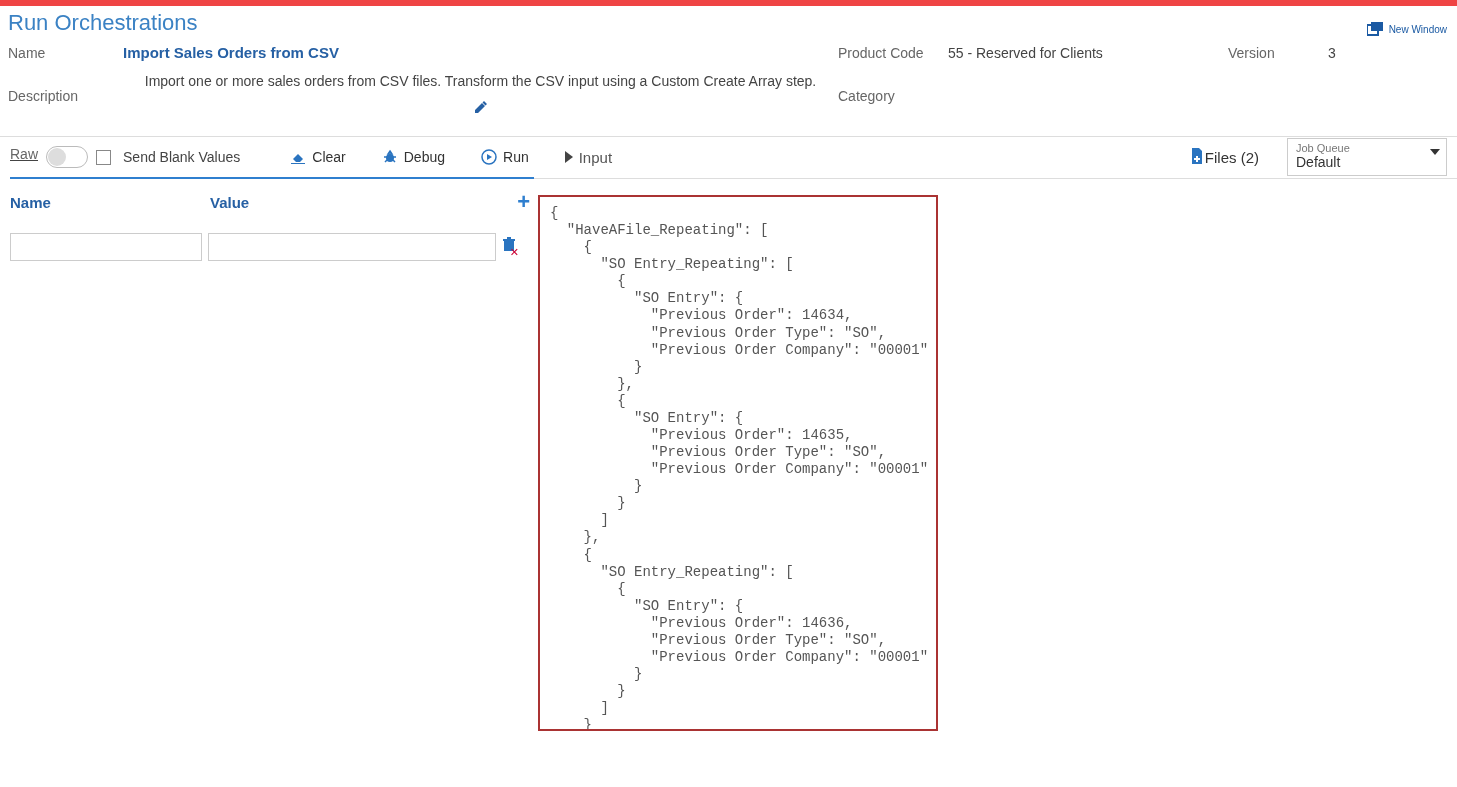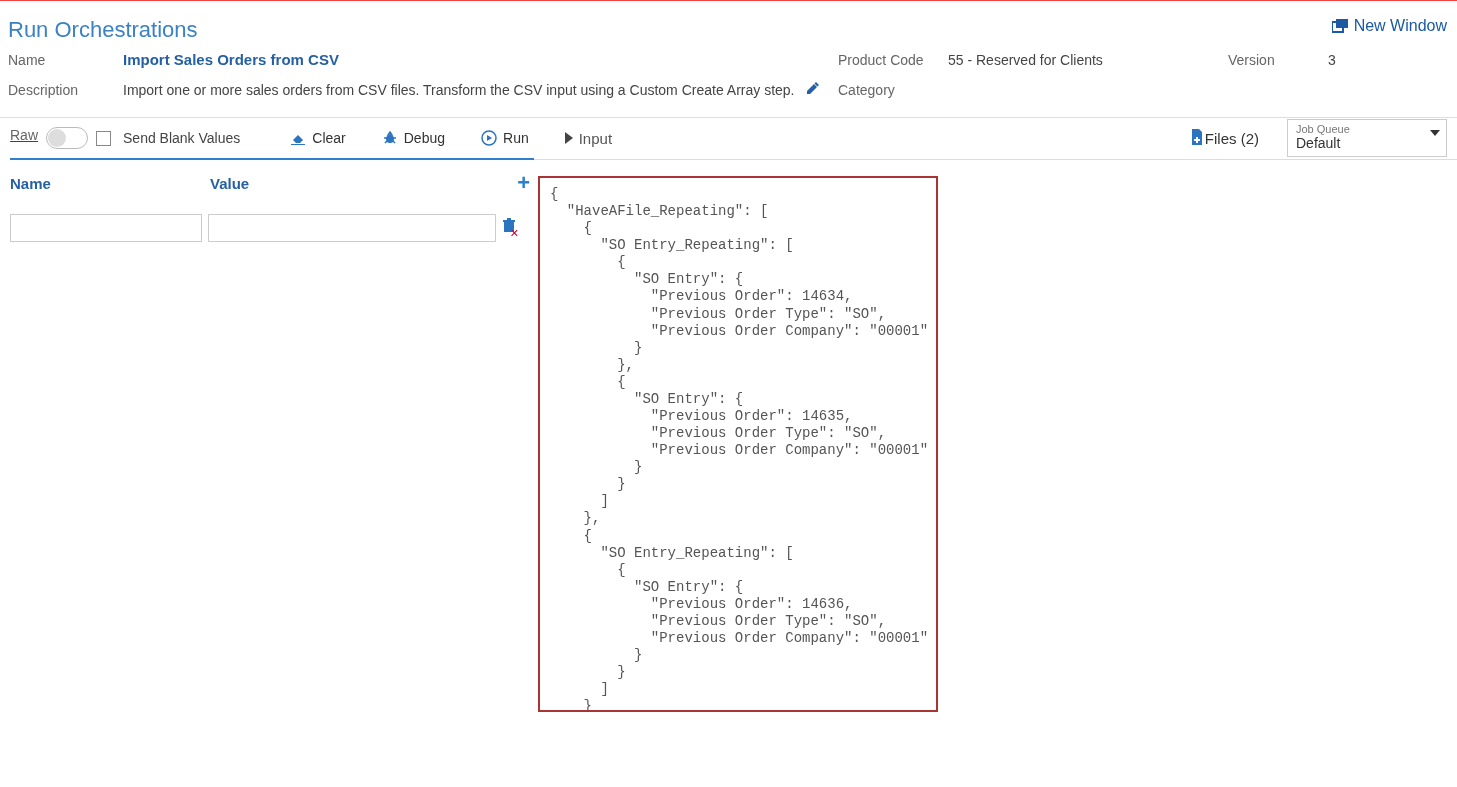--- a/index.html
+++ b/index.html
@@ -6,55 +6,55 @@
   body {
     font-family: "Segoe UI", Arial, sans-serif;
     font-size: 14px;
     color: #444;
     background: #fff;
   }
   .page { width: 1457px; }
 
   
   .topbar {
-    border-top: 1px solid #ef4444;
-    padding: 16px 10px 2px 8px;
+    border-top: 6px solid #ef4444;
+    padding: 4px 10px 2px 8px;
     display: flex;
-    align-items: flex-start;
+    align-items: flex-end;
     justify-content: space-between;
   }
   .page-title {
     color: #3b82c4;
     font-size: 22px;
     font-weight: 400;
   }
   .new-window {
     color: #1b5aa3;
-    font-size: 16px;
+    font-size: 10px;
     display: flex;
     align-items: center;
     gap: 6px;
     cursor: pointer;
   }
   .new-window svg { fill: #1b5aa3; }
 
   
   .header-grid {
     display: grid;
     grid-template-columns: 115px 715px 110px 280px 100px 80px;
     padding: 6px 8px 12px 8px;
     font-size: 14px;
     color: #666;
     row-gap: 12px;
     align-items: center;
   }
   .header-label { color: #666; }
   .header-val-bold { color: #2660a4; font-weight: 600; font-size: 15px; }
   .header-val { color: #444; }
-  .desc-row { display: flex; align-items: center; gap: 10px; }
+  .desc-row { display: flex; align-items: center; gap: 10px; flex-direction: column; }
   .pencil { color: #2660a4; cursor: pointer; }
 
   .divider { border-top: 1px solid #ddd; margin-top: 6px; }
 
   
   .toolbar-row {
     display: flex;
     align-items: center;
     height: 40px;
     padding: 0 10px;

